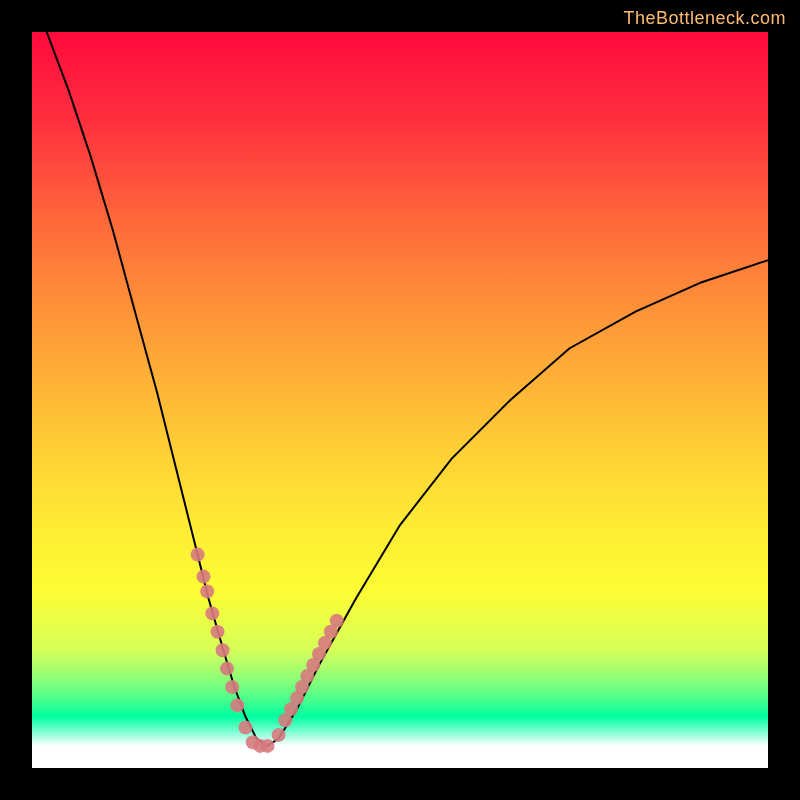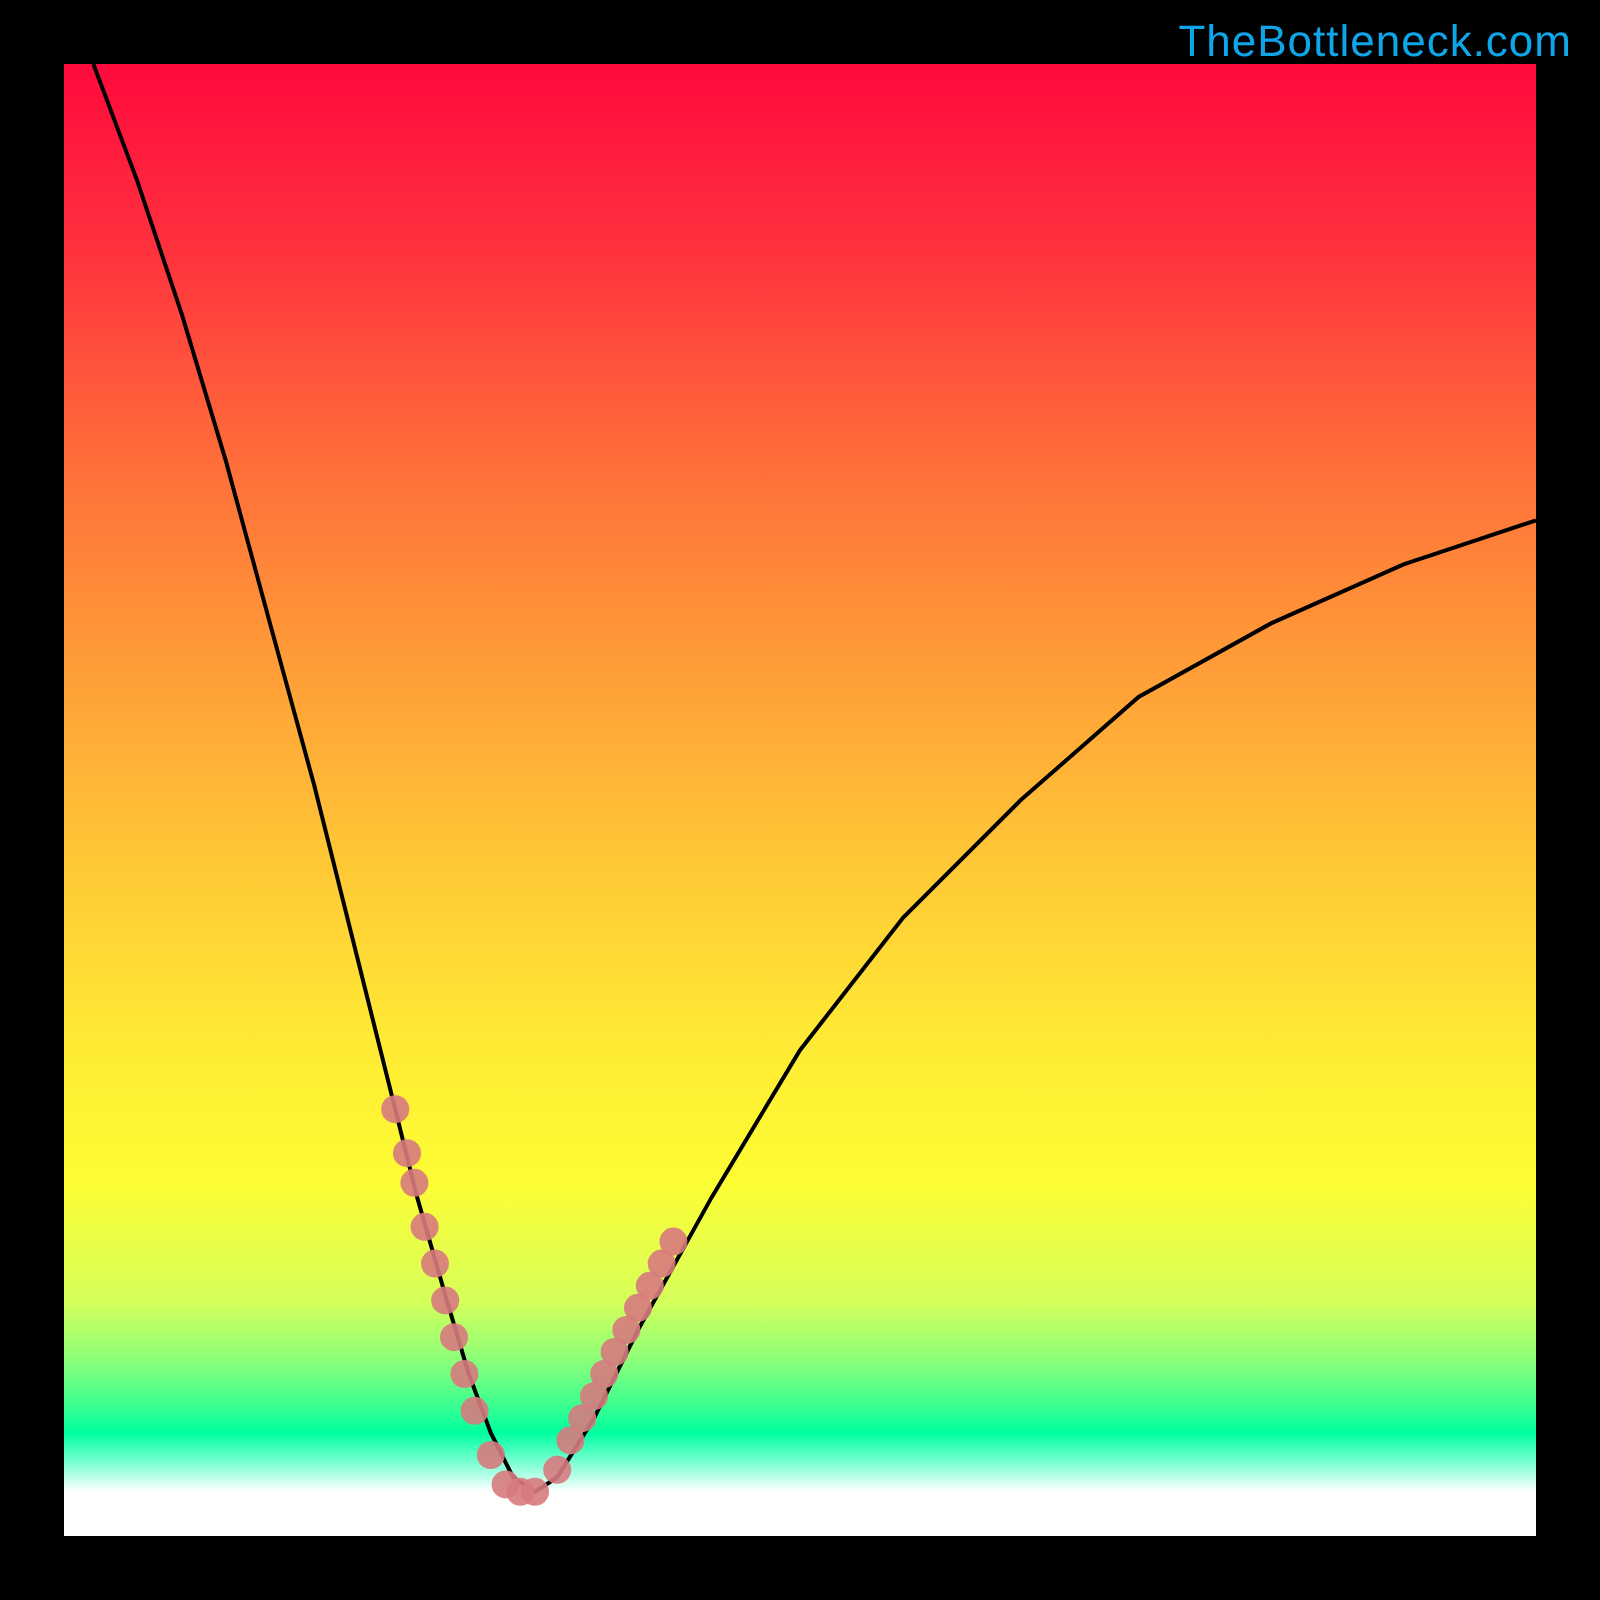--- a/index.html
+++ b/index.html
@@ -54,22 +54,22 @@
     stroke-width: 2;
   }
   .dot {
     fill: #d77a7e;
     fill-opacity: 0.9;
   }
   .watermark {
     position: absolute;
     top: 8px;
     right: 14px;
-    color: #0ea5e9;
-    font-size: 22px;
+    color: #fdba74;
+    font-size: 18px;
     font-weight: 500;
     letter-spacing: 0.5px;
   }
 </style>
 </head>
 <body>
 
 <div class="stage">
 
   <div class="plot-area">

